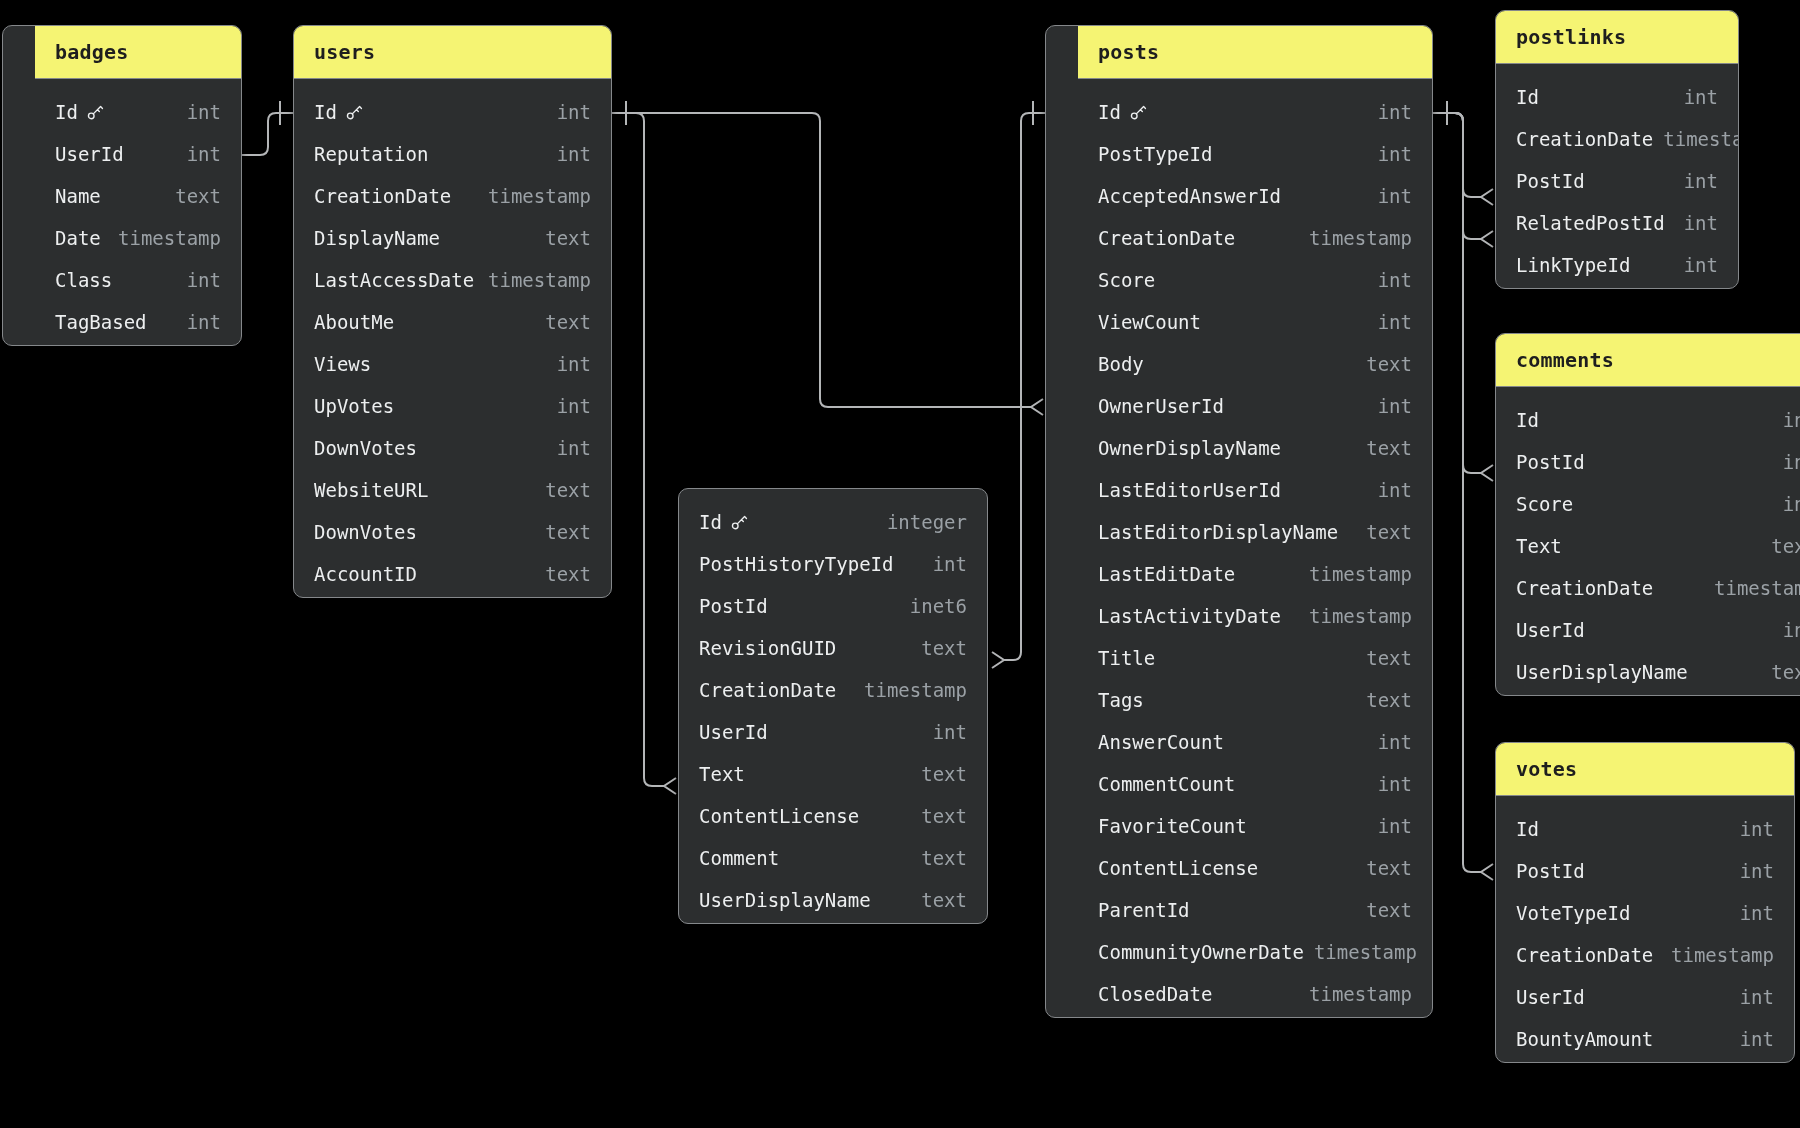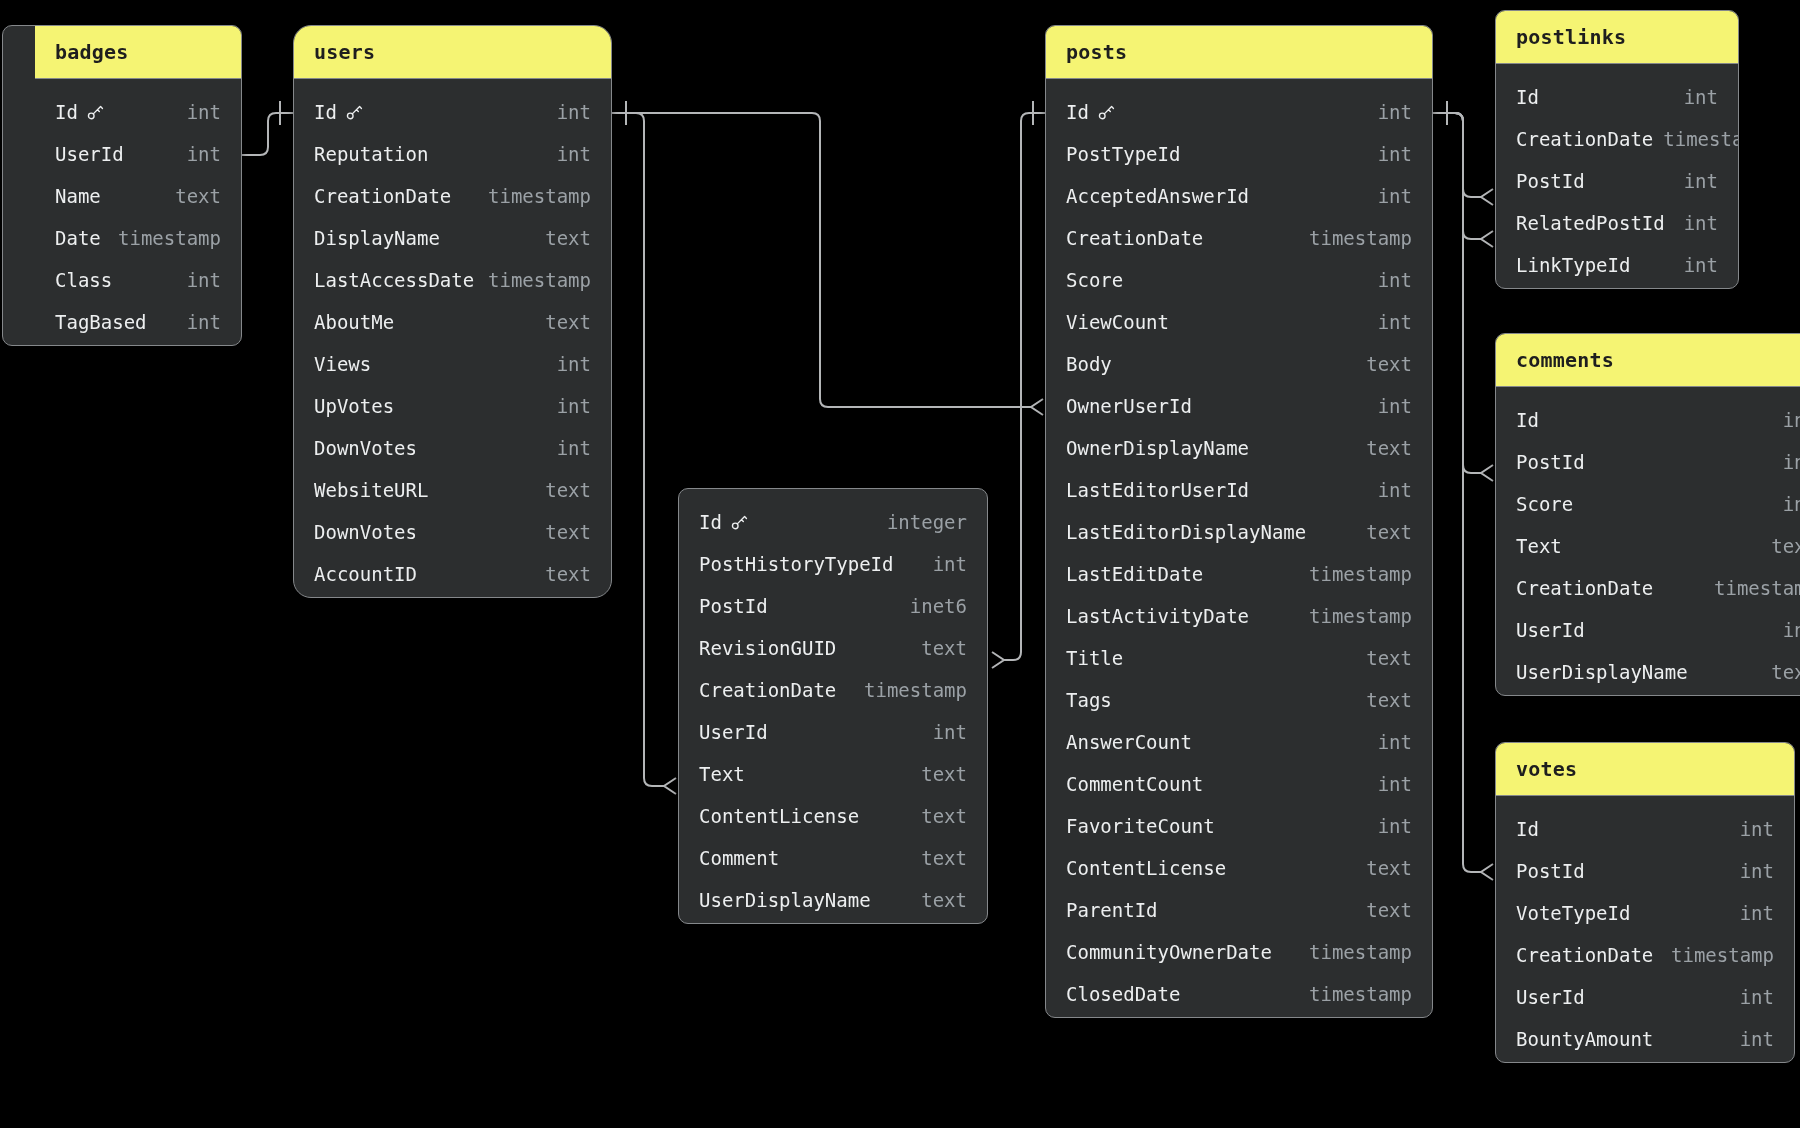--- a/index.html
+++ b/index.html
@@ -139,21 +139,21 @@
 
     <span class="field-type">int</span>
   </div>
         <div class="field-row">
     <span class="field-name">TagBased</span>
 
     <span class="field-type">int</span>
   </div>
       </div>
   </div>
-    <div class="table" style="left: 293px; top: 25px; width: 319px; border-radius: 18px;">
+    <div class="table" style="left: 293px; top: 25px; width: 319px;">
     <div class="table-header">
       <span class="table-title">users</span>
     </div>
     <div class="table-body">
         <div class="field-row">
     <span class="field-name">Id</span>
     <svg class="key-icon" width="17" height="17" viewBox="0 0 20 20">
       <circle cx="5" cy="14" r="3.3" fill="none" stroke="currentColor" stroke-width="1.6"></circle>
       <path d="M7.4 11.6 L16 3 M16 3 L18.2 5.2 M12.3 6.7 L14.5 8.9" fill="none" stroke="currentColor" stroke-width="1.6" stroke-linecap="round"></path>
     </svg>
@@ -266,21 +266,21 @@
 
     <span class="field-type">text</span>
   </div>
         <div class="field-row">
     <span class="field-name">UserDisplayName</span>
 
     <span class="field-type">text</span>
   </div>
       </div>
   </div>
-    <div class="table" style="left: 1045px; top: 25px; width: 388px;">
+    <div class="table" style="left: 1045px; top: 25px; width: 388px; padding-left: 32px;">
     <div class="table-header">
       <span class="table-title">posts</span>
     </div>
     <div class="table-body">
         <div class="field-row">
     <span class="field-name">Id</span>
     <svg class="key-icon" width="17" height="17" viewBox="0 0 20 20">
       <circle cx="5" cy="14" r="3.3" fill="none" stroke="currentColor" stroke-width="1.6"></circle>
       <path d="M7.4 11.6 L16 3 M16 3 L18.2 5.2 M12.3 6.7 L14.5 8.9" fill="none" stroke="currentColor" stroke-width="1.6" stroke-linecap="round"></path>
     </svg>

